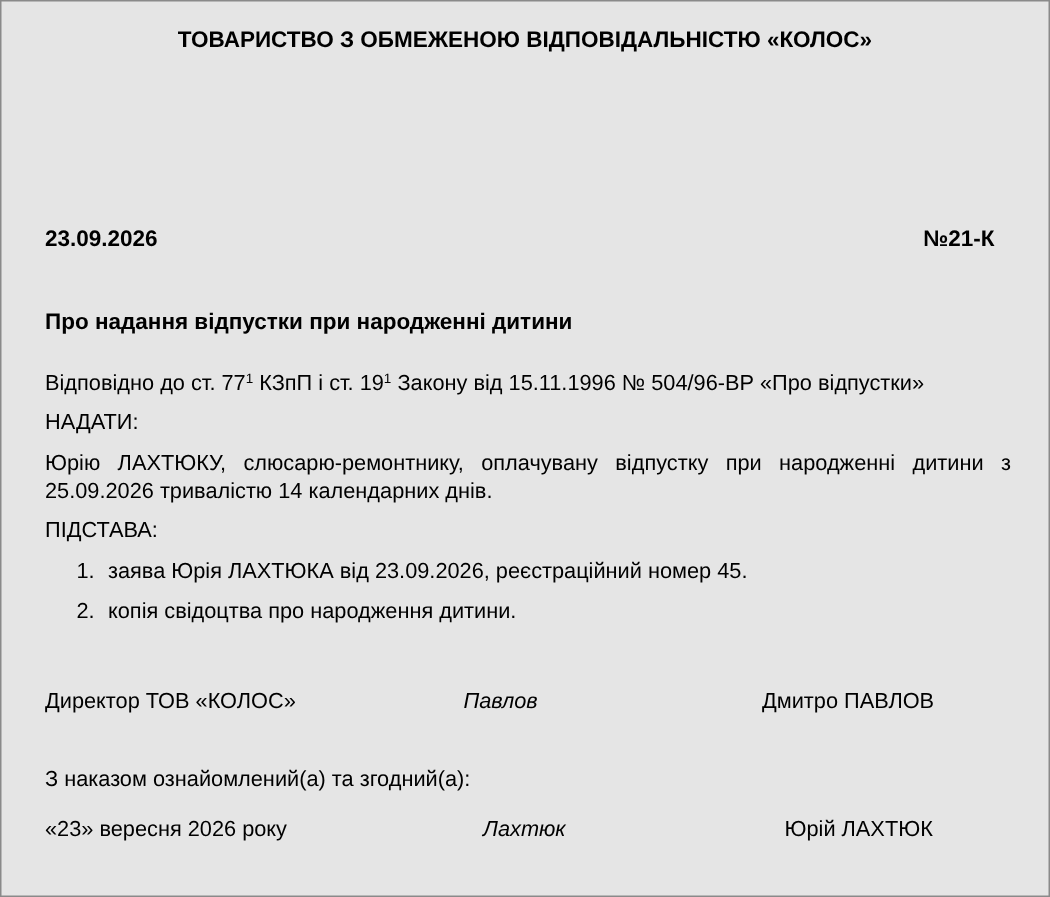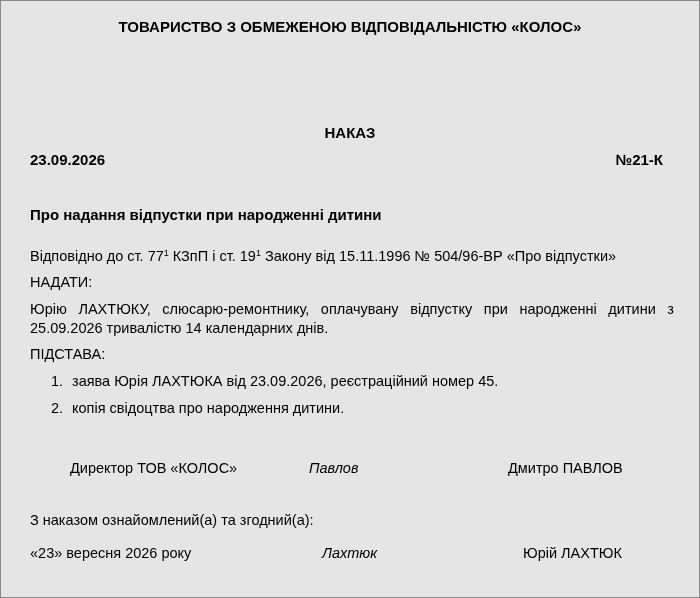--- a/index.html
+++ b/index.html
@@ -30,36 +30,35 @@
     .order-text {
       top: 299px; left: 29px; width: 644px;
       white-space: normal; text-align: justify; line-height: 19px;
       text-align-last: auto;
     }
     .grounds-label { top: 345px; left: 29px; }
     .grounds-item { left: 50px; }
     .grounds-item .num { display: inline-block; width: 21px; }
     .g1 { top: 372px; }
     .g2 { top: 399px; }
-    .sign-role { top: 459px; left: 29px; margin-left: 40px; }
+    .sign-role { top: 459px; left: 29px; }
     .sign-sig { top: 459px; left: 308px; font-style: italic; }
     .sign-name { top: 459px; left: 507px; }
     .ack { top: 511px; left: 29px; }
     .ack-date { top: 544px; left: 29px; }
     .ack-sig { top: 544px; left: 321px; font-style: italic; }
     .ack-name { top: 544px; left: 522px; }
   </style>
 </head>
 <body>
 
 <div class="page">
 
   <div class="abs center bold org-name">ТОВАРИСТВО З ОБМЕЖЕНОЮ ВІДПОВІДАЛЬНІСТЮ «КОЛОС»</div>
 
-  <div class="abs center bold title">НАКАЗ</div>
 
   <div class="abs bold date">23.09.2026</div>
   <div class="abs bold number">№21-К</div>
 
   <div class="abs bold subject">Про надання відпустки при народженні дитини</div>
 
   <div class="abs basis-law"><span>Відповідно до ст. 77</span><sup>1</sup><span> КЗпП і ст. 19</span><sup>1</sup><span> Закону від 15.11.1996 № 504/96-ВР «Про відпустки»</span></div>
 
   <div class="abs order-verb">НАДАТИ:</div>
 

